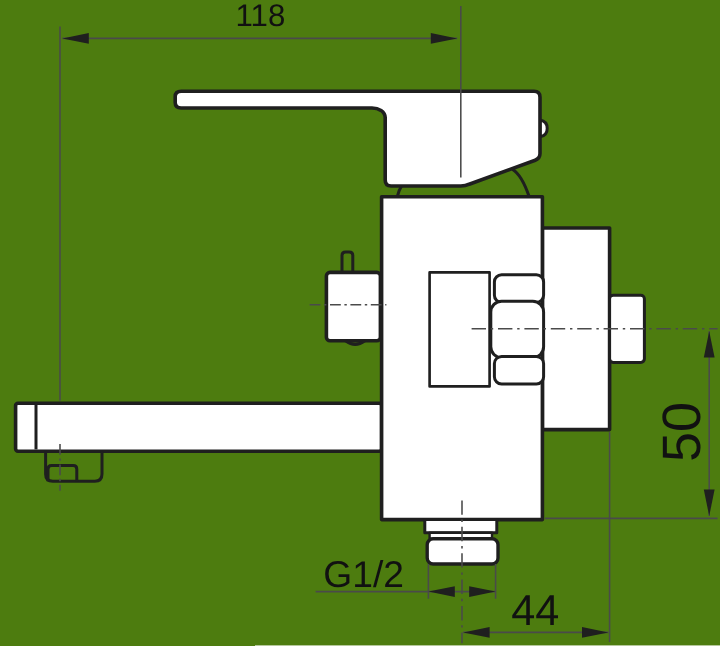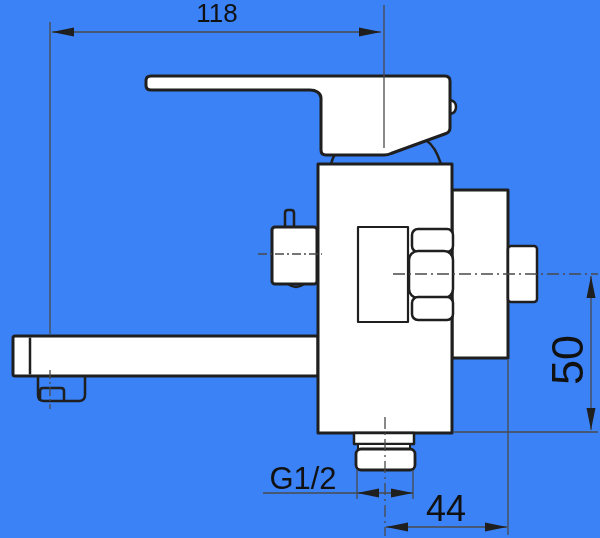--- a/index.html
+++ b/index.html
@@ -1,19 +1,19 @@
 <!DOCTYPE html>
 <html><head>
 <meta charset="utf-8">
 <style>
   html,body{margin:0;padding:0;background:#ffffff;}
   .stage{
     position:relative;
     width:600px;height:538px;
-    background:#3b82f6;
+    background:#4d7c0f;
     font-family:"Liberation Sans", sans-serif;
     overflow:hidden;
   }
   svg{display:block;}
   .dim-text{
     fill:#111111;
     font-family:"Liberation Sans", sans-serif;
     font-weight:400;
   }
 </style>

